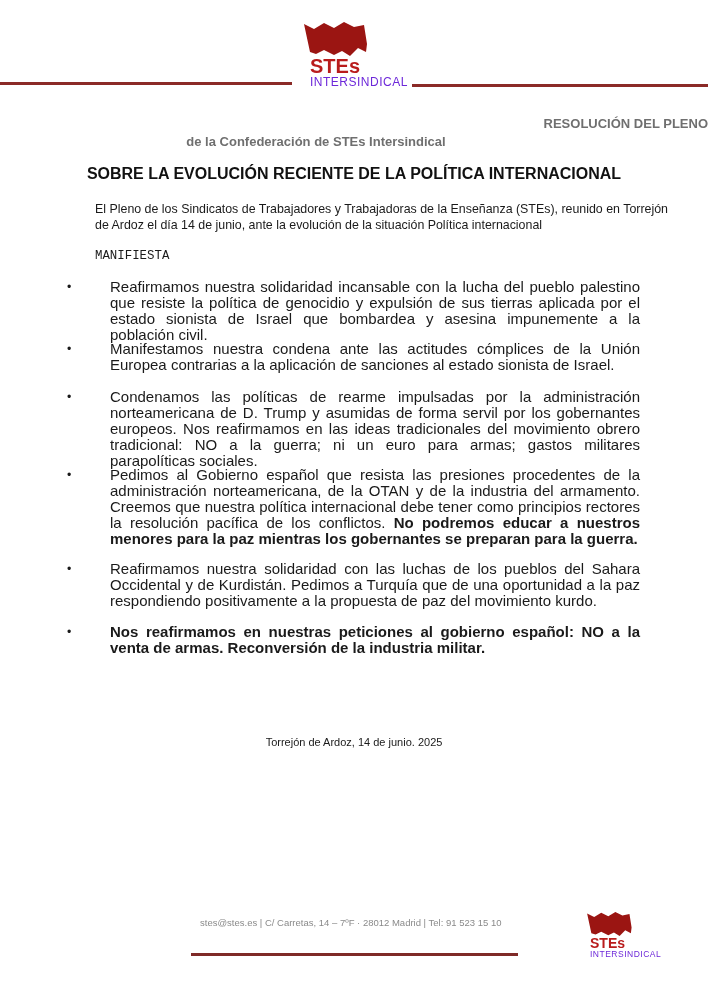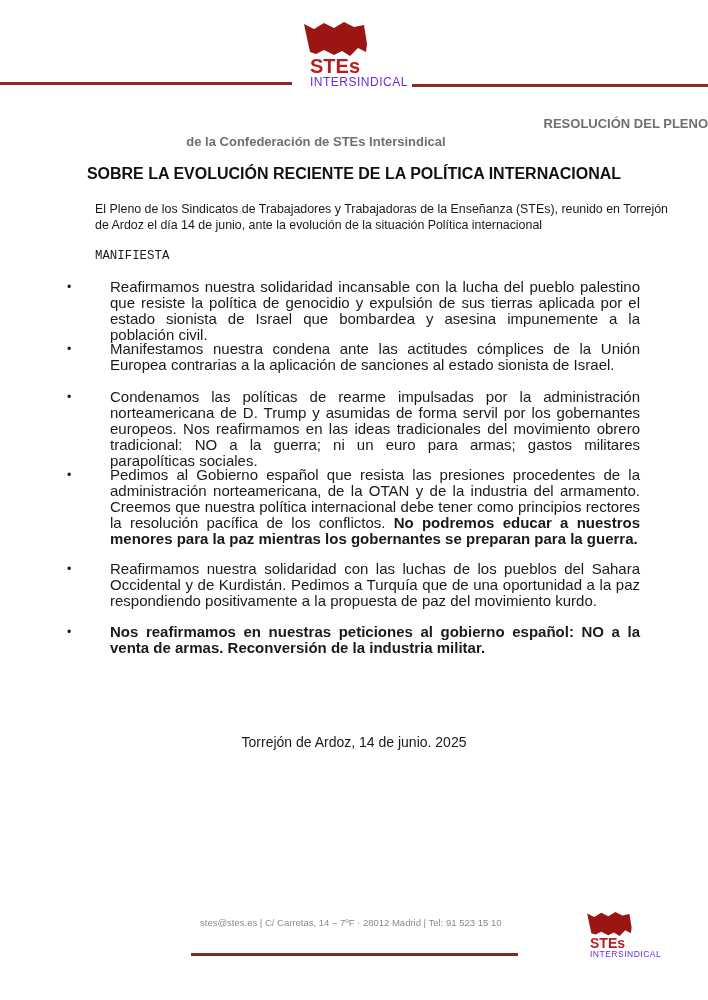--- a/index.html
+++ b/index.html
@@ -44,21 +44,21 @@
   .b1 { top: 279px; }
   .b2 { top: 341px; }
   .b3 { top: 389px; }
   .b4 { top: 467px; }
   .b5 { top: 561px; }
   .b6 { top: 624px; }
 
   .bold { font-weight: bold; }
 
   .sign-date { position: absolute; left: 0; width: 708px; text-align: center; top: 734px;
-               font-size: 14px; line-height: 16px; color: #1a1a1a; }
+               font-size: 11px; line-height: 16px; color: #1a1a1a; }
 
   .footer-contact { position: absolute; left: 200px; width: 330px; top: 917px; font-size: 9.5px;
                     line-height: 12px; color: #8a8a8a; white-space: nowrap; }
   .footer-line { position: absolute; left: 191px; top: 953px; width: 327px; height: 3px; background: #7f2a28; }
 </style>
 </head>
 <body>
 
 <div class="hline hline-left"></div>
 <div class="hline hline-right"></div>

